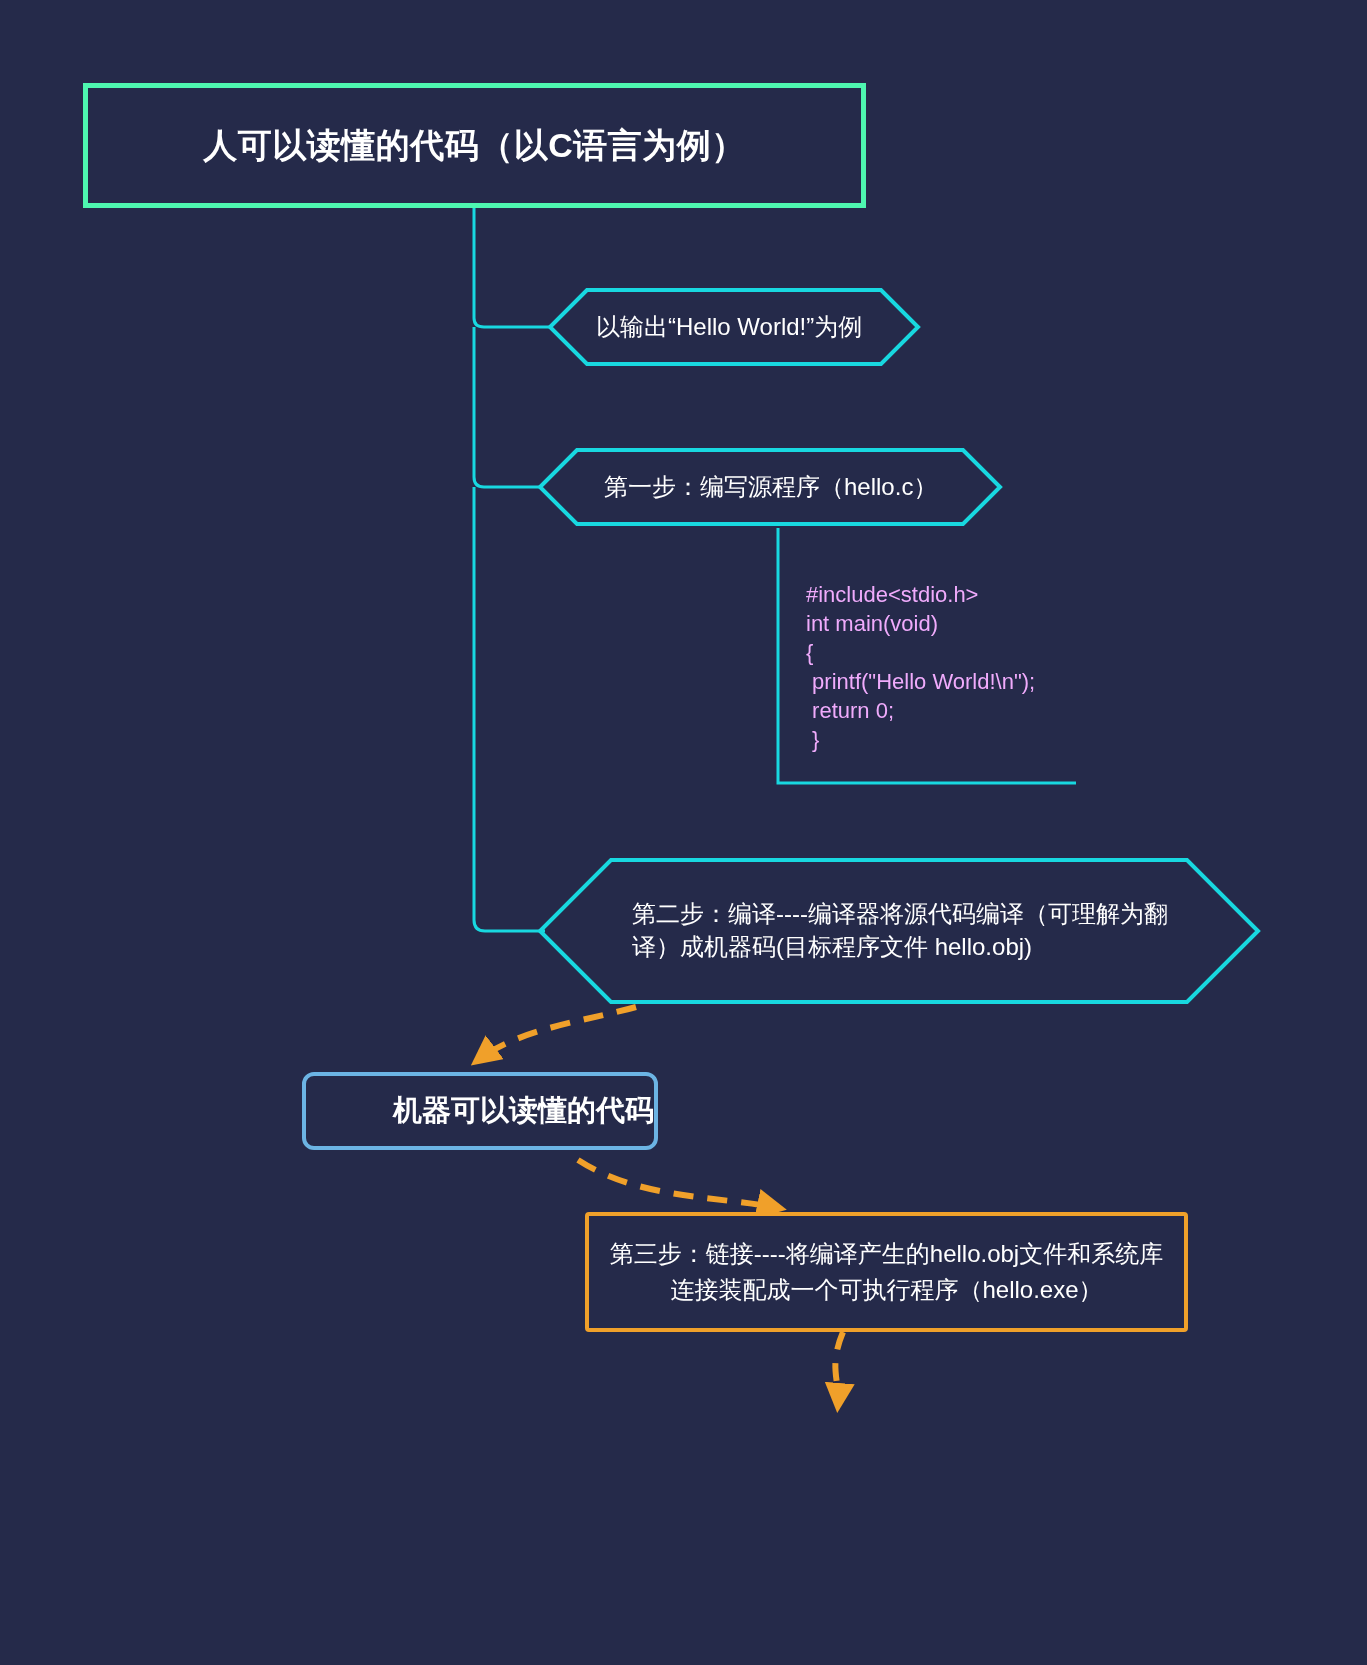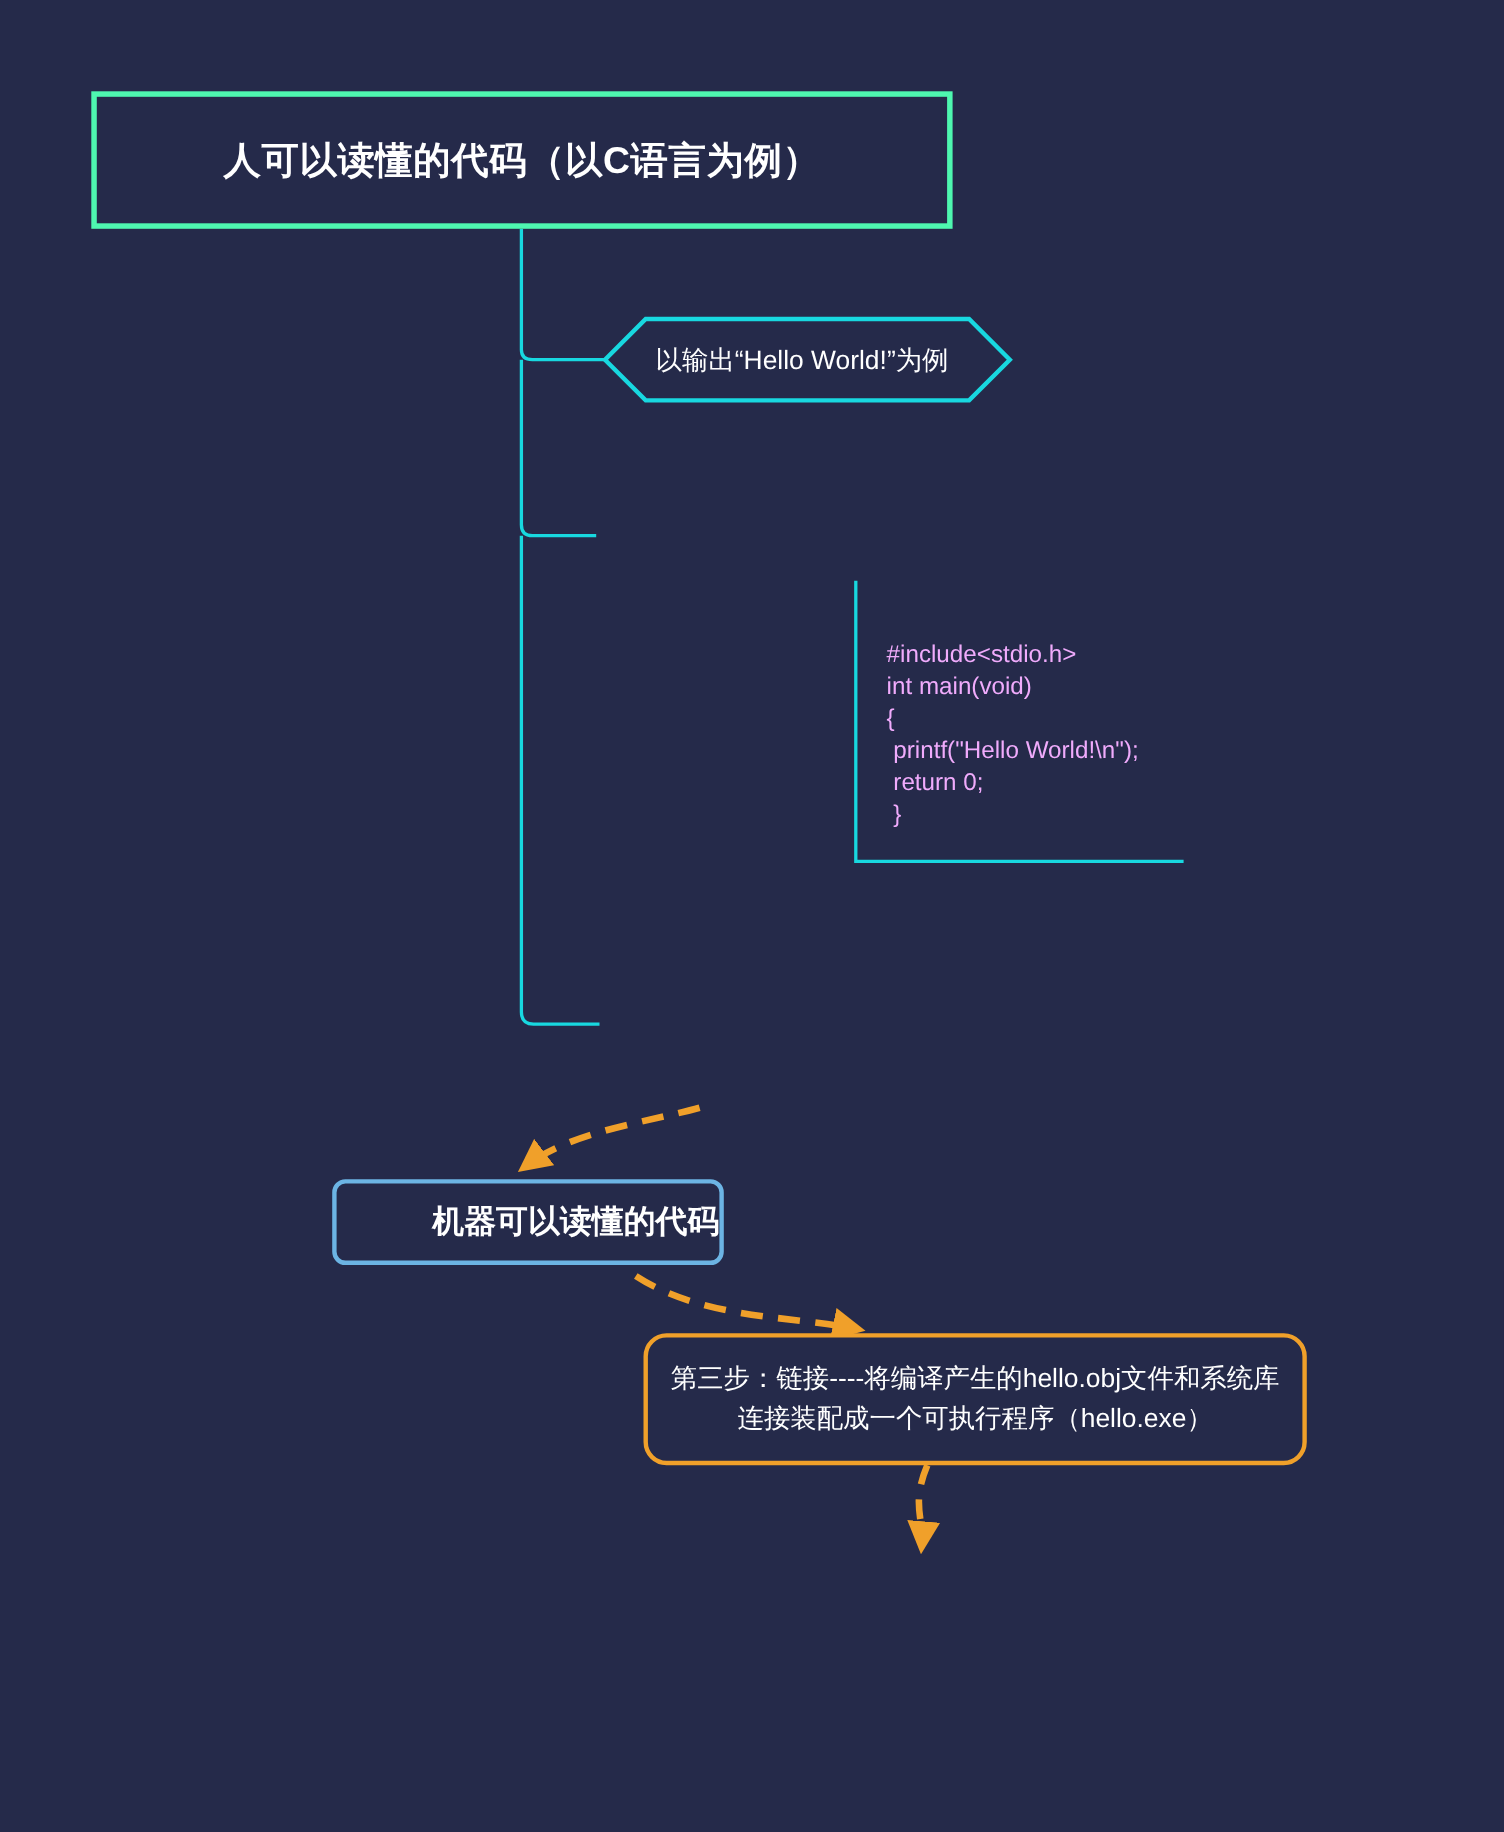--- a/index.html
+++ b/index.html
@@ -110,21 +110,21 @@
   }
   #machine-box .label {
     font-size: 29px;
     font-weight: bold;
     white-space: nowrap;
   }
 
   
   .orange-box {
     border: 4px solid #f0a02a;
-    border-radius: 21px;
+    border-radius: 4px;
     background: #252a4a;
     justify-content: center;
     text-align: center;
   }
   #step3-box {
     left: 585px;
     top: 1212px;
     width: 603px;
     height: 120px;
   }
@@ -187,28 +187,40 @@
     <span class="label">人可以读懂的代码（以C语言为例）</span>
   </div>
 
   <div id="hex-example" class="hex-wrap">
     <svg class="hexshape" width="372" height="78" viewBox="0 0 372 78">
       <polygon points="39,2 333,2 370,39 333,76 39,76 2,39" fill="none" stroke="#18d8e0" stroke-width="4"></polygon>
     </svg>
     <div class="hex-text">以输出“Hello World!”为例</div>
   </div>
 
+  <div id="hex-step1" class="hex-wrap">
+    <svg class="hexshape" width="464" height="78" viewBox="0 0 464 78">
+      <polygon points="39,2 425,2 462,39 425,76 39,76 2,39" fill="none" stroke="#18d8e0" stroke-width="4"></polygon>
+    </svg>
+    <div class="hex-text">第一步：编写源程序（hello.c）</div>
+  </div>
 
   <div id="code-block">#include&lt;stdio.h&gt;
 int main(void)
 {
  printf("Hello World!\n");
  return 0;
  }</div>
 
+  <div id="hex-step2" class="hex-wrap">
+    <svg class="hexshape" width="722" height="146" viewBox="0 0 722 146">
+      <polygon points="73,2 649,2 720,73 649,144 73,144 2,73" fill="none" stroke="#18d8e0" stroke-width="4"></polygon>
+    </svg>
+    <div class="hex-text">第二步：编译----编译器将源代码编译（可理解为翻译）成机器码(目标程序文件 hello.obj)</div>
+  </div>
 
   <div id="machine-box" class="node">
     <span class="label">机器可以读懂的代码</span>
   </div>
 
   <div id="step3-box" class="node orange-box">
     <span class="label">第三步：链接----将编译产生的hello.obj文件和系统库连接装配成一个可执行程序（hello.exe）</span>
   </div>
 
 

